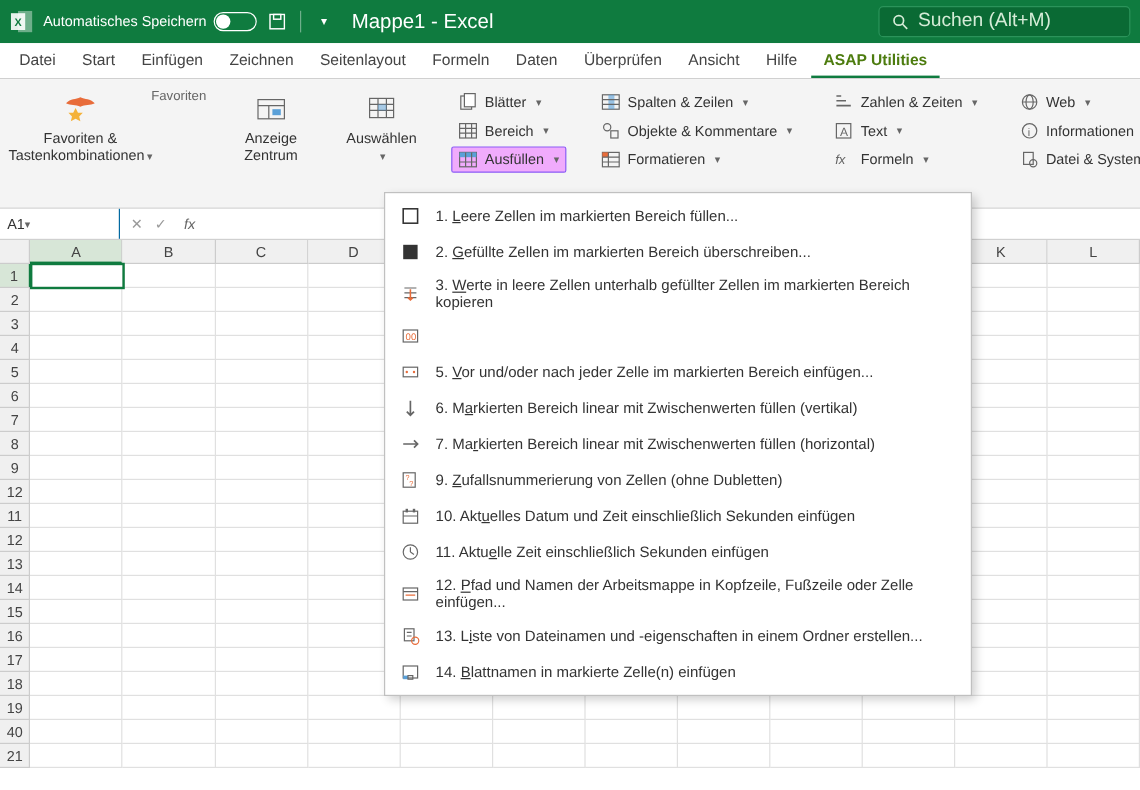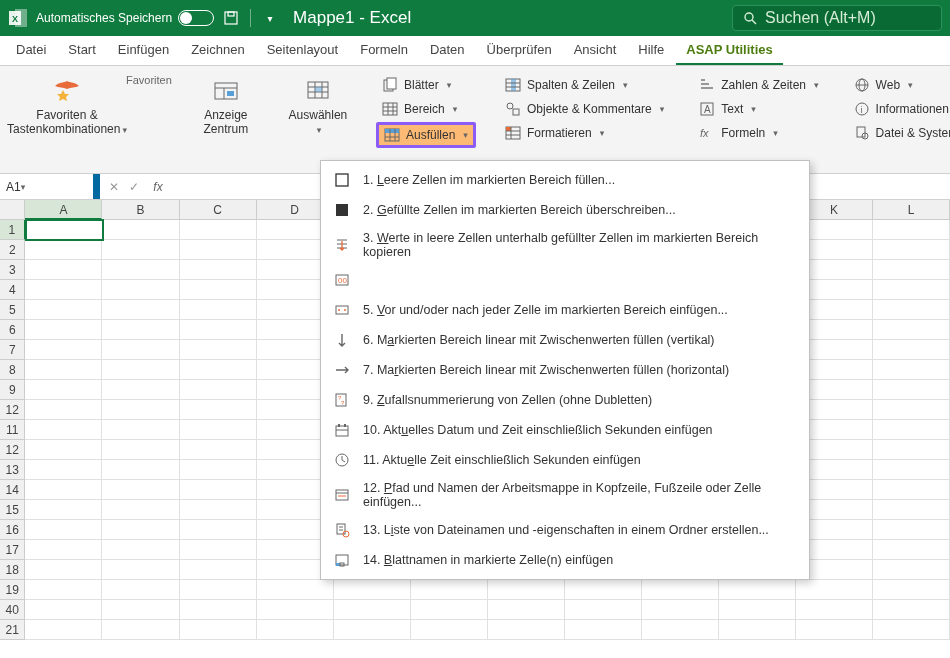--- a/index.html
+++ b/index.html
@@ -29,27 +29,27 @@
 .group .glabel { text-align: center; font-size: 11px; color: #666; padding: 2px 0 4px; }
 .vsep { width: 1px; background: #ddd; margin: 4px 2px 18px 2px; }
 
 .bigbtn { display: flex; flex-direction: column; align-items: center; justify-content: flex-start; width: 88px; padding: 4px 2px; cursor: pointer; text-align: center; }
 .bigbtn .bi { height: 30px; display: flex; align-items: center; justify-content: center; margin-bottom: 2px; }
 .bigbtn .bt { font-size: 12px; line-height: 14px; color: #333; }
 .bigbtn .chev { font-size: 9px; color: #666; margin-left: 2px; }
 
 .smallcol { display: flex; flex-direction: column; gap: 2px; padding-top: 2px; }
 .smallbtn { display: flex; align-items: center; gap: 6px; padding: 3px 6px; cursor: pointer; font-size: 12px; border-radius: 2px; white-space: nowrap; }
-.smallbtn.active { background: #fdba74; border: 3px solid #8b5cf6; padding: 2px 5px; }
+.smallbtn.active { background: #f0abfc; border: 1px solid #8b5cf6; padding: 2px 5px; }
 .smallbtn .si { width: 16px; height: 16px; display: flex; align-items: center; justify-content: center; flex-shrink: 0; }
 .smallbtn .chev { font-size: 9px; color: #666; margin-left: 2px; }
 
 
 .fbar { display: flex; align-items: center; height: 26px; border-bottom: 1px solid #d0d0d0; background: #fff; }
-.namebox { width: 100px; border-right: 7px solid #0369a1; height: 100%; display: flex; align-items: center; padding: 0 6px; font-size: 12px; }
+.namebox { width: 100px; border-right: 1px solid #0369a1; height: 100%; display: flex; align-items: center; padding: 0 6px; font-size: 12px; }
 .namebox .dd { font-size: 9px; color: #666; }
 .fctrls { display: flex; align-items: center; gap: 4px; padding: 0 6px; color: #999; }
 .fctrls span { width: 16px; text-align: center; }
 .fxlabel { font-style: italic; color: #666; margin-left: 4px; font-size: 12px; }
 
 
 .grid { position: relative; }
 .colheads { display: flex; height: 20px; }
 .corner { width: 28px; background: #f0f0f0; border-right: 1px solid #ccc; border-bottom: 1px solid #ccc; }
 .colhead { width: 85px; background: #f0f0f0; border-right: 1px solid #ccc; border-bottom: 1px solid #ccc; text-align: center; font-size: 12px; line-height: 20px; color: #444; }

